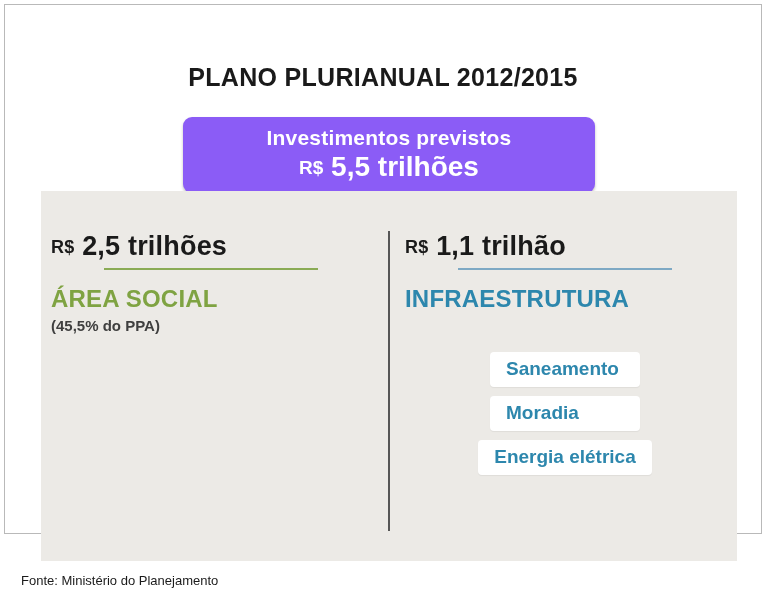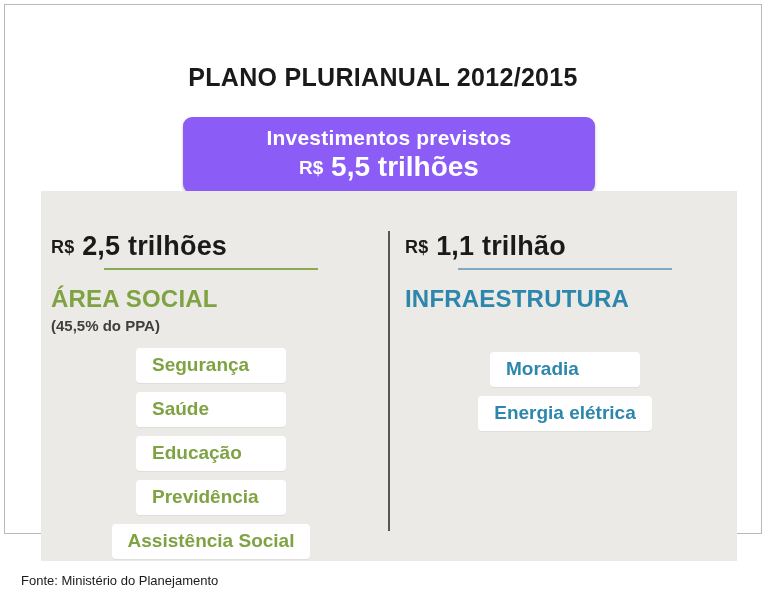--- a/index.html
+++ b/index.html
@@ -170,37 +170,31 @@
   <div class="divider"></div>
 
   <div class="col col-left">
     <div class="amount">
       <span class="sm">R$</span>
       <span>2,5 trilhões</span>
     </div>
     <div class="rule rule-green"></div>
     <div class="cat cat-green">ÁREA SOCIAL</div>
     <div class="sub">(45,5% do PPA)</div>
-    <div class="items">
-      <div class="chip chip-green">Segurança</div>
-      <div class="chip chip-green">Saúde</div>
-      <div class="chip chip-green">Educação</div>
-      <div class="chip chip-green">Previdência</div>
-      <div class="chip chip-green">Assistência Social</div>
-    </div>
   </div>
 
   <div class="col col-right">
     <div class="amount">
       <span class="sm">R$</span>
       <span>1,1 trilhão</span>
     </div>
     <div class="rule rule-blue"></div>
     <div class="cat cat-blue">INFRAESTRUTURA</div>
     <div class="items right">
+      <div class="chip chip-blue">Saneamento</div>
       <div class="chip chip-blue">Moradia</div>
       <div class="chip chip-blue">Energia elétrica</div>
     </div>
   </div>
 
   <div class="source">Fonte: Ministério do Planejamento</div>
 
 </div>
 
 </body></html>

